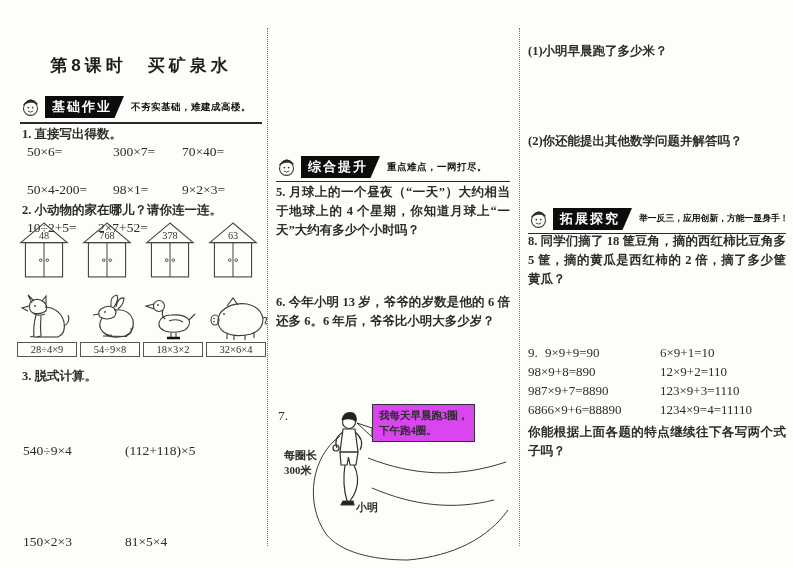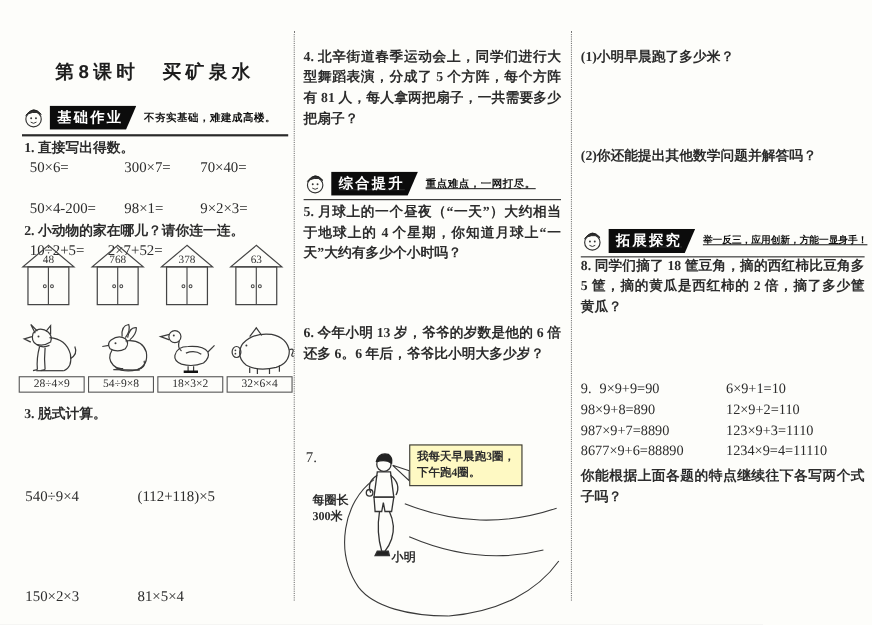--- a/index.html
+++ b/index.html
@@ -5,39 +5,39 @@
   html,body{margin:0;padding:0;background:#e8e8e8;}
   .page{position:relative;width:793px;height:568px;background:#fdfdfa;overflow:hidden;
         font-family:"Liberation Serif","DejaVu Serif",serif;color:#2c2c2c;}
   .vsep{position:absolute;top:28px;height:518px;width:0;border-left:1px dotted #777;}
   .col{position:absolute;top:30px;}
   .abs{position:absolute;}
   .title{font-family:"Liberation Sans","DejaVu Sans",sans-serif;font-weight:bold;
          font-size:17px;letter-spacing:4px;text-align:center;width:100%;margin:0;color:#1e1e1e;}
   .badge-row{display:flex;align-items:center;gap:7px;width:100%;text-align:right;}
   .rule2{border-bottom:2px solid #2a2a2a;padding-bottom:4px;}
-  .rule1{border-bottom:1.5px solid #2a2a2a;padding-bottom:3px;text-decoration:underline;}
+  .rule1{border-bottom:1.5px solid #2a2a2a;padding-bottom:3px;}
   .mascot{width:21px;height:21px;flex:0 0 auto;margin-right:-3px;}
   .badge{background:#0c0c0c;color:#fff;font-family:"Liberation Sans","DejaVu Sans",sans-serif;
          font-weight:bold;font-size:13px;letter-spacing:2px;padding:2px 12px 2px 7px;
          clip-path:polygon(0 0,100% 0,88% 100%,0 100%);white-space:nowrap;}
   .slogan{font-weight:bold;font-size:9.5px;letter-spacing:.5px;white-space:nowrap;color:#111;}
   .slogan.small{font-size:8.8px;letter-spacing:0;}
   .prob{font-size:12.5px;line-height:19px;text-align:justify;font-weight:bold;margin:0;}
   .label{font-size:12.5px;font-weight:bold;white-space:nowrap;}
   .eq{font-size:13.5px;white-space:nowrap;}
   .q1row{position:relative;height:19px;width:100%;}
   .q1row .eq{position:absolute;top:0;}
   .house-row{display:flex;gap:11px;margin-left:-2px;}
   .house{width:52px;height:62px;}
   .animal-row{display:flex;gap:5px;margin-left:-2px;}
   .cell{width:58px;display:flex;flex-direction:column;align-items:center;}
   .cell svg{width:58px;height:46px;}
   .expr-box{border:1px solid #555;font-size:10.5px;padding:1px 13px;margin-top:2px;white-space:nowrap;}
-  .bubble{position:absolute;border:1px solid #333;background:#fef9c3;font-size:10.5px;
+  .bubble{position:absolute;border:1px solid #333;background:#d946ef;font-size:10.5px;
           line-height:15px;padding:3px 6px;white-space:nowrap;font-weight:bold;}
   .smalltext{font-size:11px;line-height:15px;font-weight:bold;white-space:nowrap;}
   .q9row{position:absolute;height:19px;width:100%;}
   .q9row .eq{position:absolute;top:0;font-size:13px;}
   svg{overflow:visible;}
 </style>
 </head>
 <body>
 
 <div class="page">
@@ -190,21 +190,20 @@
       <span class="eq" style="left:105px">(112+118)×5</span>
     </div>
     <div class="abs q1row" style="top:428px">
       <span class="eq" style="left:3px">150×2×3</span>
       <span class="eq" style="left:105px">81×5×4</span>
     </div>
   </div>
 
   <div class="col" style="left:276px;width:234px;height:520px">
 
-    <p class="abs prob" style="top:12px;width:234px">4. 北辛街道春季运动会上，同学们进行大型舞蹈表演，分成了 5 个方阵，每个方阵有 81 人，每人拿两把扇子，一共需要多少把扇子？</p>
 
     <div class="abs badge-row rule1" style="top:126px">
       <svg class="mascot" viewBox="0 0 24 24">
         <path d="M4 9 Q12 -2 20 8 Q16 5 11 6 Q6 7 4 9" fill="#222" stroke="#222"></path>
         <circle cx="12" cy="13" r="8" fill="none" stroke="#333" stroke-width="1.2"></circle>
         <circle cx="9.5" cy="12" r="1" fill="#333"></circle>
           <circle cx="14.5" cy="12" r="1" fill="#333"></circle>
         <path d="M9 16 q3 2.5 6 0" fill="none" stroke="#333" stroke-width="1"></path>
       </svg>
       <div class="badge">综合提升</div>
@@ -282,20 +281,20 @@
     </div>
     <div class="abs q9row" style="top:334px">
       <span class="eq" style="left:0">98×9+8=890</span>
       <span class="eq" style="left:132px">12×9+2=110</span>
     </div>
     <div class="abs q9row" style="top:353px">
       <span class="eq" style="left:0">987×9+7=8890</span>
       <span class="eq" style="left:132px">123×9+3=1110</span>
     </div>
     <div class="abs q9row" style="top:372px">
-      <span class="eq" style="left:0">8677×9+6=88890</span>
+      <span class="eq" style="left:0">6866×9+6=88890</span>
       <span class="eq" style="left:132px">1234×9=4=11110</span>
     </div>
 
     <p class="abs prob" style="top:393px;width:258px">你能根据上面各题的特点继续往下各写两个式子吗？</p>
   </div>
 
 </div>
 
 </body></html>

